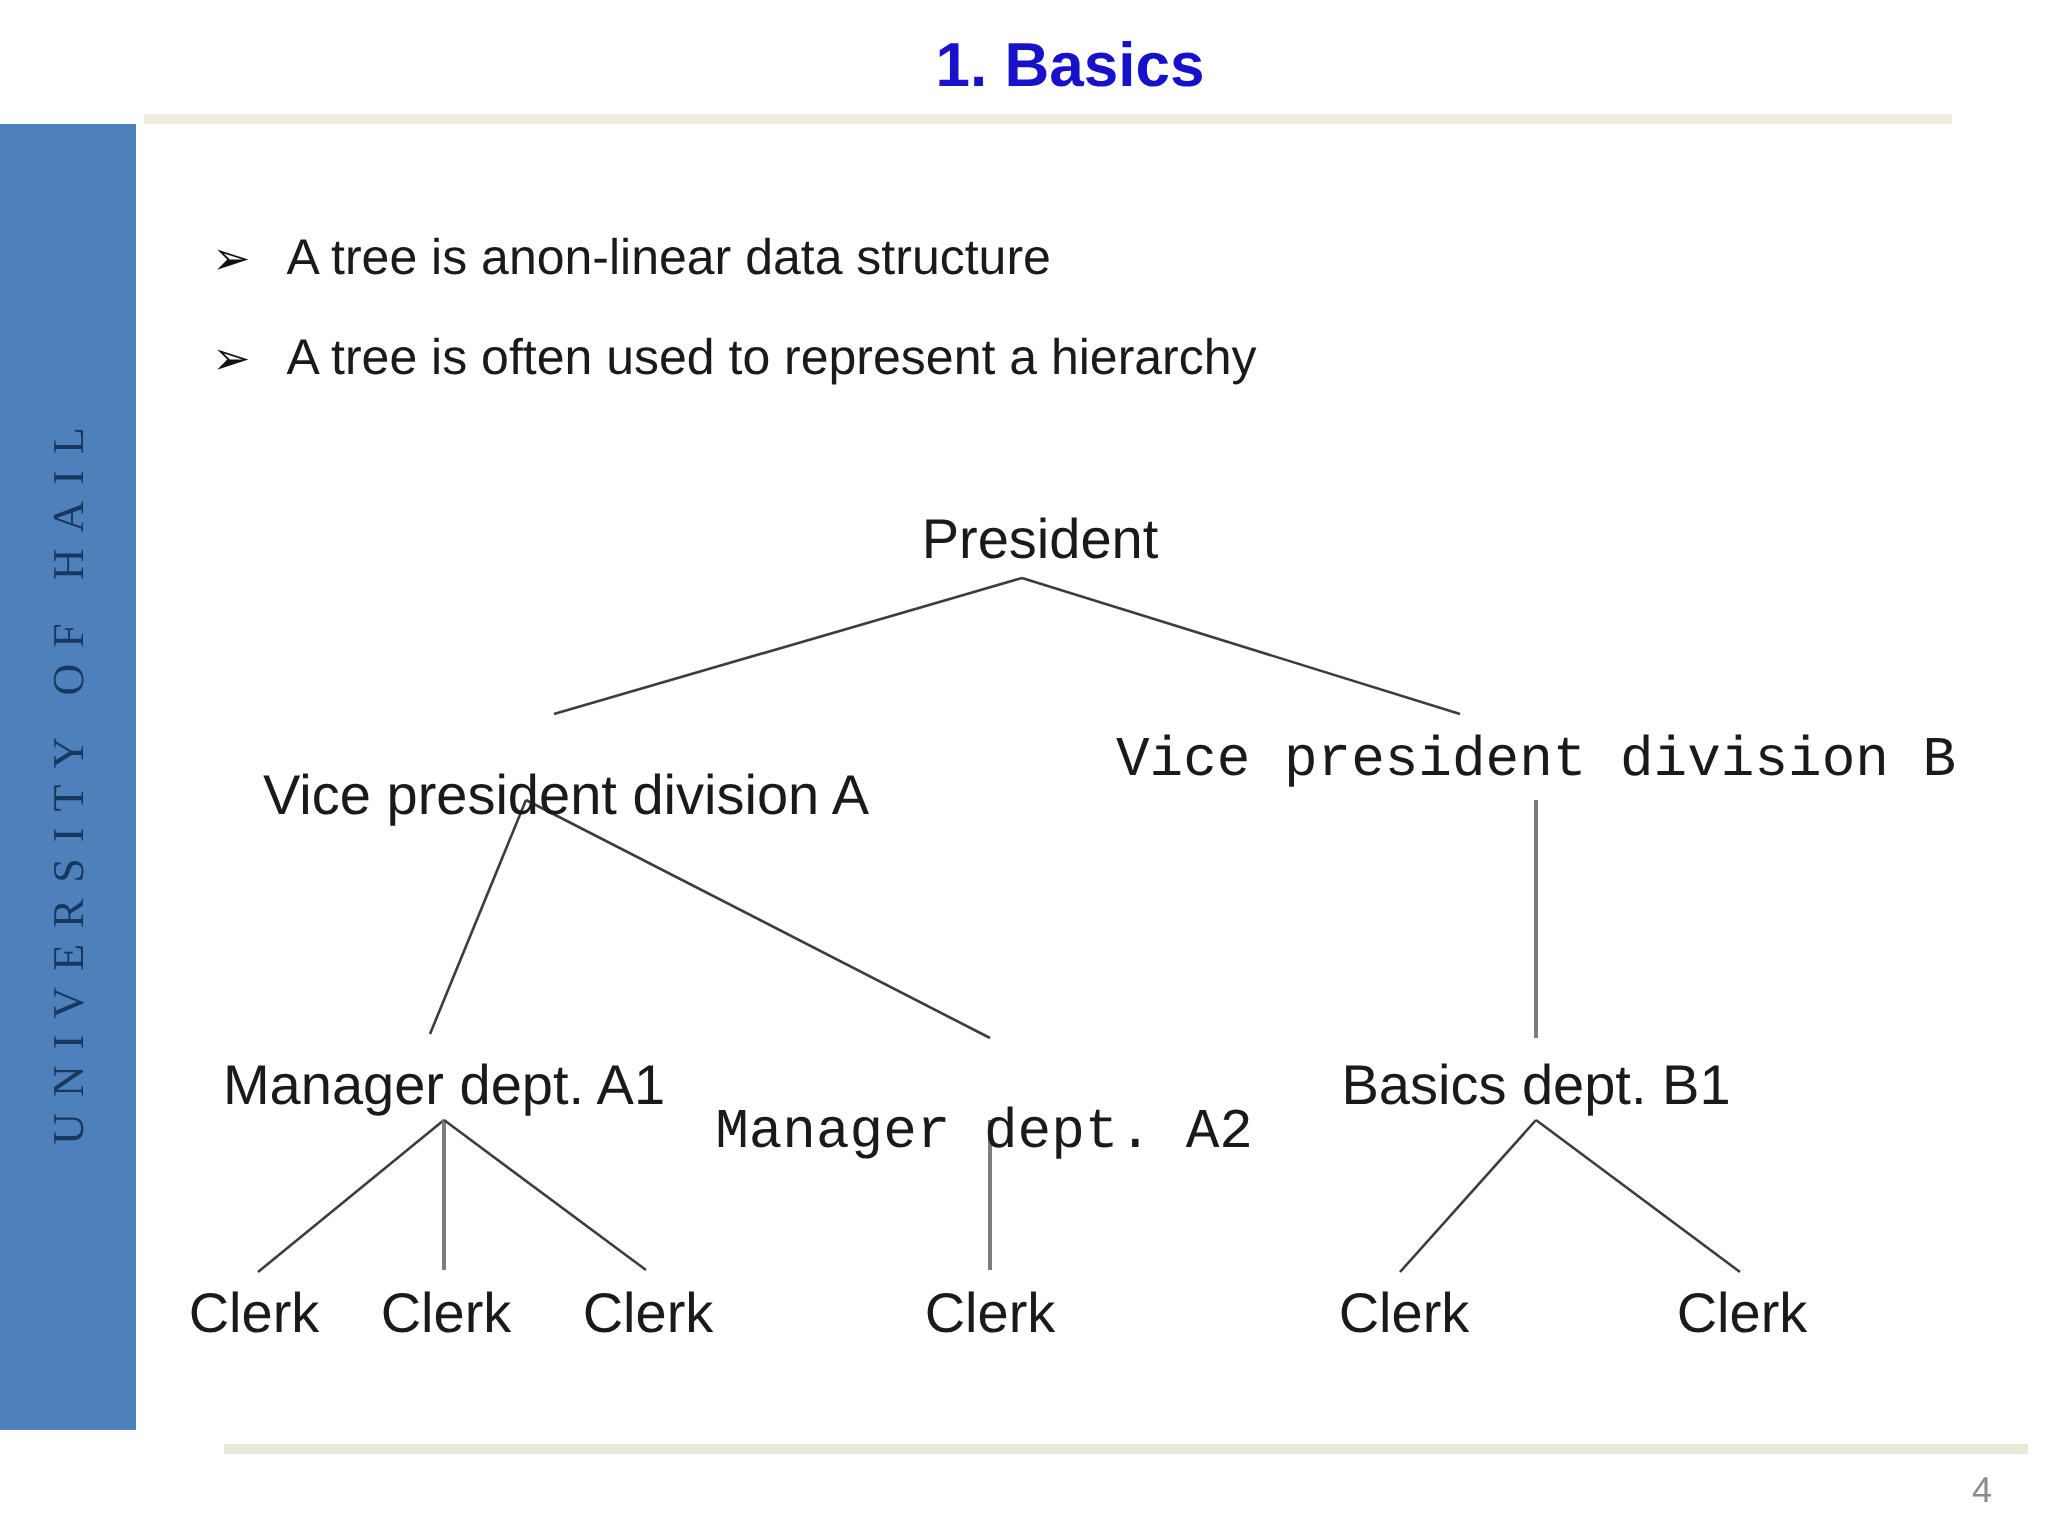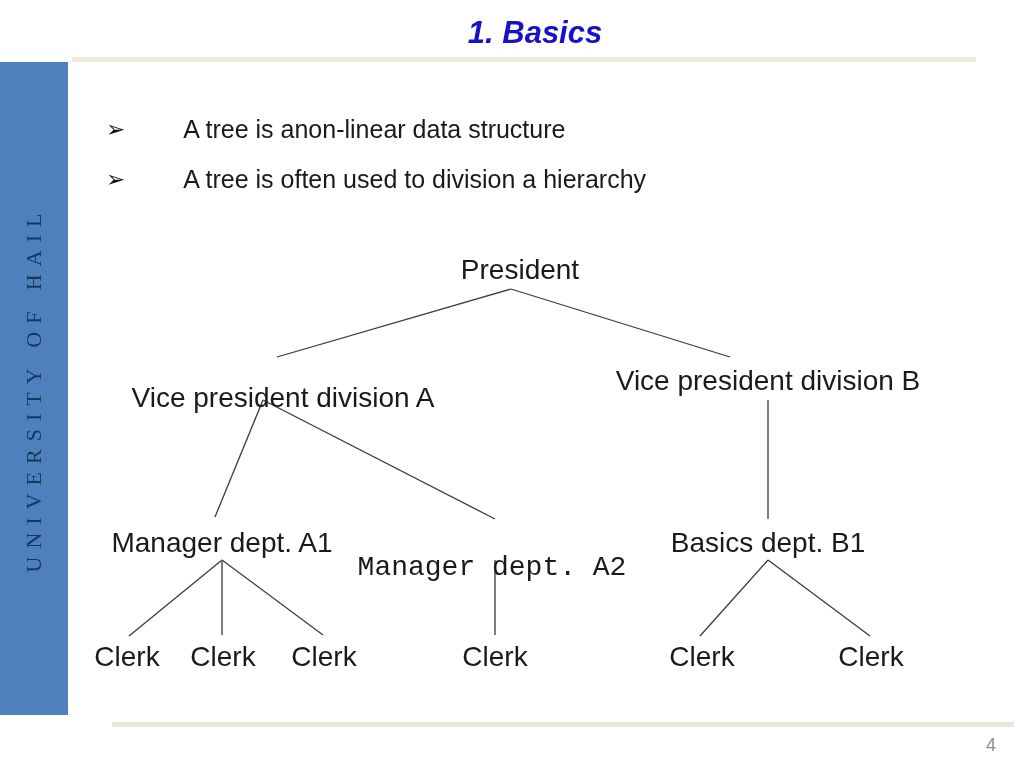--- a/index.html
+++ b/index.html
@@ -15,30 +15,30 @@
   }
   #sidebar .vtext{
     transform:rotate(-90deg);white-space:nowrap;
     font-family:"Liberation Serif","DejaVu Serif",serif;
     font-size:22px;letter-spacing:8px;
     color:var(--sidebar-text,#17375e);
   }
   
   #title{
     position:absolute;top:15px;left:46px;right:0;text-align:center;
-    font-size:31px;font-weight:bold;color:var(--title-color,#1712c9);font-style:italic;
+    font-size:31px;font-weight:bold;color:var(--title-color,#1712c9);
   }
   .divider{position:absolute;height:5px;background:var(--divider,#efecdd);}
   #divider-top{left:72px;top:57px;width:904px;}
   #divider-bottom{left:112px;top:722px;width:902px;background:var(--divider-bottom,#e9e9da);}
   
   #bullets{position:absolute;left:106px;top:112px;}
   .bullet-row{display:flex;align-items:flex-start;margin-bottom:16px;}
   .bullet-marker{font-size:23px;line-height:34px;margin-right:18px;color:#111;}
-  .bullet-text{font-size:25px;line-height:34px;color:var(--body-text,#1a1a1a);margin-left:40px;}
+  .bullet-text{font-size:25px;line-height:34px;color:var(--body-text,#1a1a1a);}
   
   #tree-lines{position:absolute;left:0;top:0;width:1024px;height:768px;pointer-events:none;}
   #tree-lines line.diagonal{stroke:var(--edge-dark,#3c3c3c);stroke-width:1.3;}
   #tree-lines line.vertical{stroke:var(--edge-gray,#7d7d7d);stroke-width:2;}
   .tree-node{
     position:absolute;transform:translate(-50%,-50%);
     font-size:28px;white-space:nowrap;color:var(--body-text,#1a1a1a);
   }
   
   #page-number{
@@ -59,42 +59,42 @@
 
   <div id="divider-top" class="divider"></div>
 
   <div id="bullets">
       <div class="bullet-row">
         <span class="bullet-marker">➢</span>
         <span class="bullet-text">A tree is anon-linear data structure</span>
       </div>
       <div class="bullet-row">
         <span class="bullet-marker">➢</span>
-        <span class="bullet-text">A tree is often used to division a hierarchy</span>
+        <span class="bullet-text">A tree is often used to represent a hierarchy</span>
       </div>
     </div>
 
   <svg id="tree-lines" viewBox="0 0 1024 768" xmlns="http://www.w3.org/2000/svg">
       <line x1="511" y1="289" x2="277" y2="357" class="diagonal"></line>
       <line x1="511" y1="289" x2="730" y2="357" class="diagonal"></line>
       <line x1="263" y1="400" x2="215" y2="517" class="diagonal"></line>
       <line x1="263" y1="400" x2="495" y2="519" class="diagonal"></line>
       <line x1="768" y1="400" x2="768" y2="519" class="vertical"></line>
       <line x1="222" y1="560" x2="129" y2="636" class="diagonal"></line>
       <line x1="222" y1="560" x2="222" y2="635" class="vertical"></line>
       <line x1="222" y1="560" x2="323" y2="635" class="diagonal"></line>
       <line x1="495" y1="560" x2="495" y2="635" class="vertical"></line>
       <line x1="768" y1="560" x2="700" y2="636" class="diagonal"></line>
       <line x1="768" y1="560" x2="870" y2="636" class="diagonal"></line>
     </svg>
 
   <div id="tree-nodes">
       <div class="tree-node" style="left: 520px; top: 270px;">President</div>
       <div class="tree-node" style="left: 283px; top: 398px;">Vice president division A</div>
-      <div class="tree-node" style="left: 768px; top: 381px;">Vice president division B</div>
+      <div class="tree-node" style="left: 768px; top: 381px; font-family: Liberation Mono, monospace;">Vice president division B</div>
       <div class="tree-node" style="left: 222px; top: 543px;">Manager dept. A1</div>
       <div class="tree-node" style="left: 492px; top: 567px; font-family: Liberation Mono, monospace;">Manager dept. A2</div>
       <div class="tree-node" style="left: 768px; top: 543px;">Basics dept. B1</div>
       <div class="tree-node" style="left: 127px; top: 657px;">Clerk</div>
       <div class="tree-node" style="left: 223px; top: 657px;">Clerk</div>
       <div class="tree-node" style="left: 324px; top: 657px;">Clerk</div>
       <div class="tree-node" style="left: 495px; top: 657px;">Clerk</div>
       <div class="tree-node" style="left: 702px; top: 657px;">Clerk</div>
       <div class="tree-node" style="left: 871px; top: 657px;">Clerk</div>
     </div>

